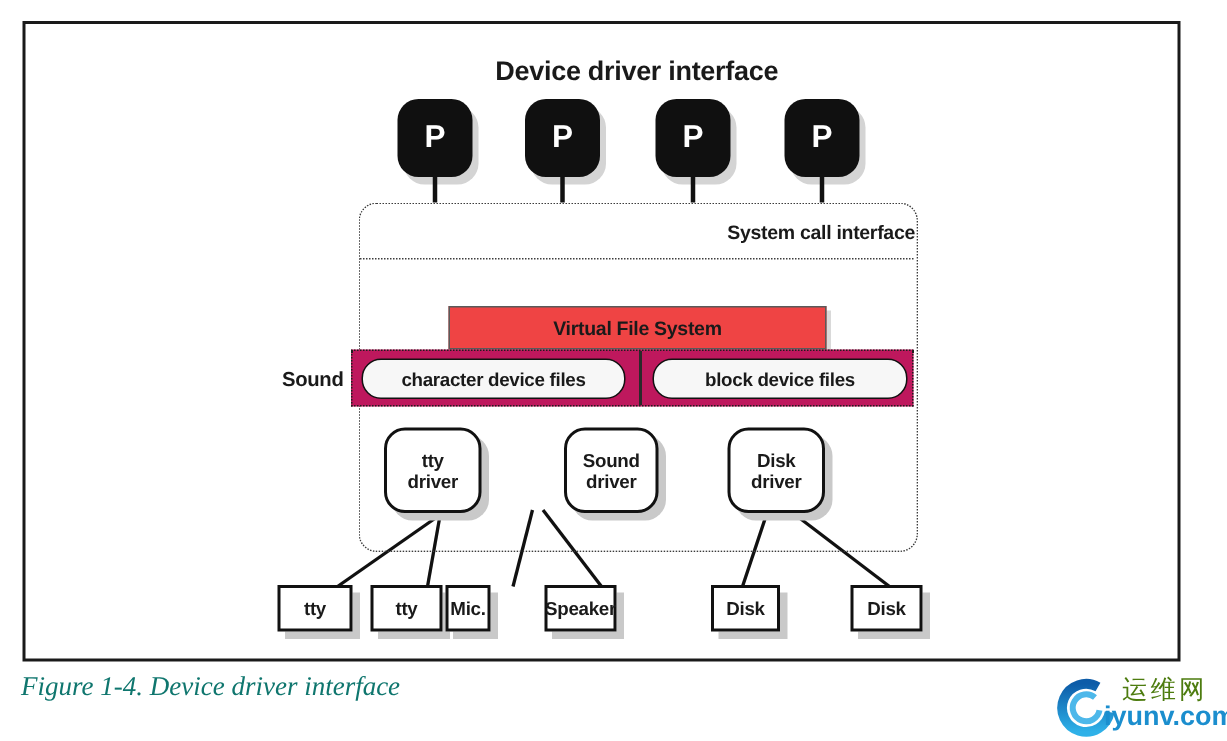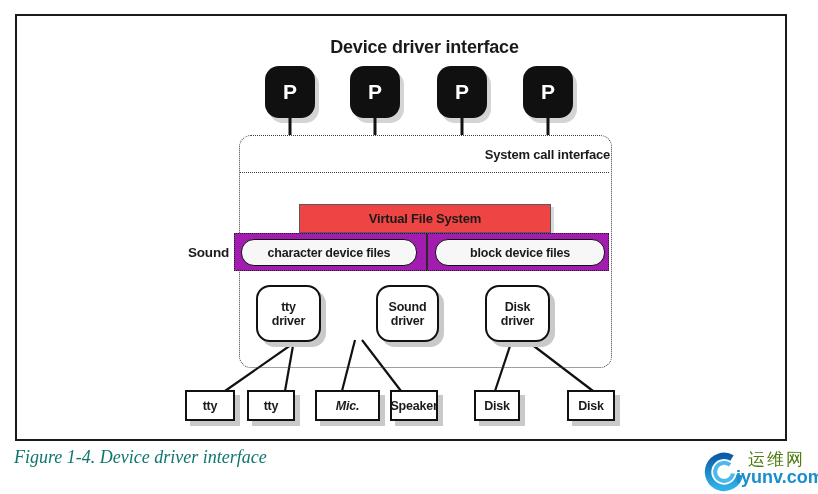--- a/index.html
+++ b/index.html
@@ -17,21 +17,21 @@
         border:1.5px dotted #3c3c3c;border-radius:12px;background:transparent;}
   .syscall-label{position:absolute;left:222px;top:131px;width:371px;text-align:right;
         font-weight:700;font-size:13px;letter-spacing:-0.2px;}
   .dotted-sep{position:absolute;left:223px;top:156px;width:369px;height:0;
         border-top:1.5px dotted #3c3c3c;}
   .vfs-box{position:absolute;left:282px;top:188px;width:250px;height:27px;
         background:#ef4444;border:1.2px solid #5a5a5a;box-shadow:3px 3px 0 #d9d9d9;
         display:flex;align-items:center;justify-content:center;
         font-weight:700;font-size:13px;letter-spacing:-0.2px;}
   .kernel-bar{position:absolute;left:217px;top:217px;width:375px;height:38px;
-        background:#a21caf;border:1.5px dotted #1f1f1f;box-sizing:border-box;}
+        background:#be185d;border:1.5px dotted #1f1f1f;box-sizing:border-box;}
   .kernel-divider{position:absolute;left:191px;top:0;width:2px;height:100%;background:#2a2a2a;}
   .pill{position:absolute;top:5px;height:25px;background:#f7f7f7;border:1.6px solid #111;
         border-radius:13px;display:flex;align-items:center;justify-content:center;
         font-weight:700;font-size:12.5px;letter-spacing:-0.2px;}
   .kernel-label{position:absolute;left:130px;top:229px;width:82px;text-align:right;
         font-weight:700;font-size:13.5px;letter-spacing:-0.2px;}
   .driver-box{position:absolute;top:269px;height:57px;background:#ffffff;
         border:2.4px solid #111;border-radius:14px;box-shadow:5px 5px 0 #c9c9c9;
         box-sizing:border-box;display:flex;flex-direction:column;align-items:center;
         justify-content:center;font-weight:700;font-size:12.5px;line-height:14px;
@@ -107,22 +107,22 @@
       <span>Sound</span>
       <span>driver</span>
     </div>
     <div class="driver-box" style="left:468px;width:65px;">
       <span>Disk</span>
       <span>driver</span>
     </div>
 
     <div class="device-box" style="left:168px;width:50px;">tty</div>
     <div class="device-box" style="left:230px;width:48px;">tty</div>
-    <div class="device-box" style="left:298px;width:65px;font-style:italic;">Mic.</div>
-    <div class="device-box" style="left:373px;width:48px;text-align:right;">Speaker</div>
+    <div class="device-box" style="left:280px;width:30px;">Mic.</div>
+    <div class="device-box" style="left:346px;width:48px;text-align:right;">Speaker</div>
     <div class="device-box" style="left:457px;width:46px;">Disk</div>
     <div class="device-box" style="left:550px;width:48px;">Disk</div>
 
   </div>
 
   <div class="caption">Figure 1-4. Device driver interface</div>
 
   <div class="watermark">
     <svg class="wm-logo" width="44" height="48" viewBox="0 0 44 48" xmlns="http://www.w3.org/2000/svg">
       <defs>

